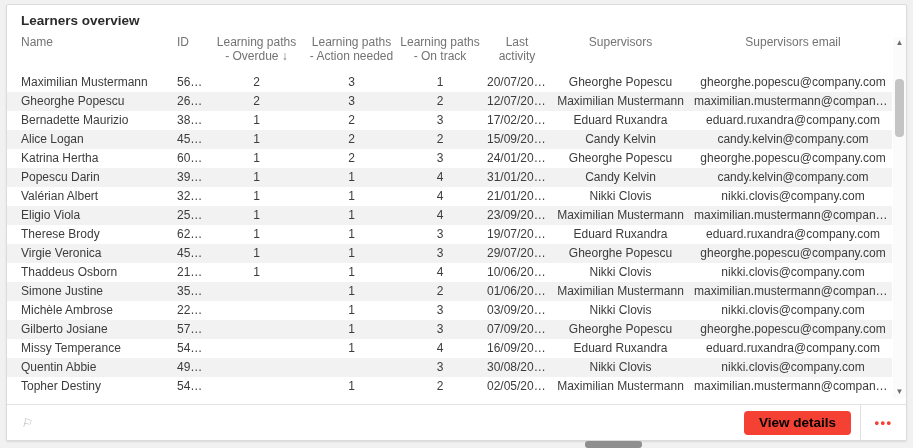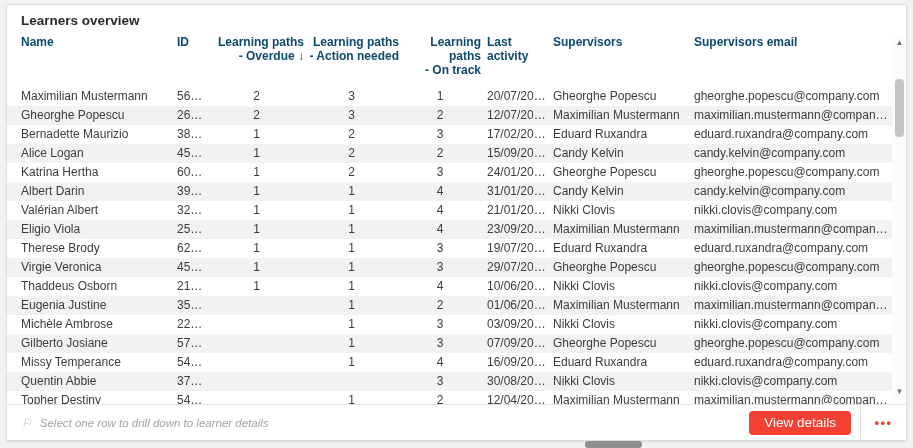--- a/index.html
+++ b/index.html
@@ -25,33 +25,33 @@
     font-size:13.5px; font-weight:bold; color:#2b2b2b;
     padding:8px 14px 5px 14px;
     flex:0 0 auto;
   }
   .table-region { flex:1 1 auto; position:relative; overflow:hidden; }
   table {
     border-collapse:collapse; table-layout:fixed;
     width:885px; font-size:12px; color:#3c3c3c;
   }
   th {
-    font-weight:700; font-size:12px; color:#0c4a6e;
+    font-weight:400; font-size:12px; color:#737373;
     vertical-align:top; padding:2px 0 10px 0;
     line-height:14px; text-align:left;
   }
-  th.a-center { text-align:right; }
+  th.a-center { text-align:center; }
   td {
     height:19px; line-height:19px; padding:0;
     white-space:nowrap; overflow:hidden; text-overflow:ellipsis;
   }
   .a-left { text-align:left; }
   .a-center { text-align:center; }
   th.pad-lg, td.pad-lg { padding-left:14px; }
-  th.pad-sm, td.pad-sm { padding-left:6px; }
+  th.pad-sm, td.pad-sm { padding-left:6px;text-align:center; }
   tbody tr.alt { background:#f2f2f2; }
   tbody tr { cursor:pointer;padding-left:48px; }
 
   
   .vscroll {
     position:absolute; top:4px; bottom:6px; right:0; width:13px;
     background:#fbfbfb;
   }
   .varrow {
     position:absolute; left:0; width:13px; height:12px;
@@ -68,23 +68,23 @@
   
   .footer {
     flex:0 0 36px; border-top:1px solid #e3e3e3;
     display:flex; align-items:center;
     padding-left:14px; position:relative; background:#fff;
   }
   .hint-icon { color:#b5b5b5; font-size:12px; margin-right:8px; font-style:italic; }
   .hint { color:#a3a3a3; font-size:11.5px; font-style:italic; }
   .footer-spacer { flex:1 1 auto; }
   .btn {
-    background:var(--accent,#f44133); color:#ffffff;
+    background:var(--accent,#f44133); color:#000000;
     font-family:"Liberation Sans", sans-serif;
-    font-size:13.5px; font-weight:normal;
+    font-size:13.5px; font-weight:bold;
     border:none; border-radius:4px;
     padding:5px 15px; height:24px; line-height:14px;
     margin-right:9px; cursor:pointer;
   }
   .footer-divider {
     width:1px; align-self:stretch; background:#e0e0e0;
   }
   .menu-btn {
     width:45px; height:100%; background:transparent; border:none;
     cursor:pointer; display:flex; align-items:center; justify-content:center;
@@ -187,21 +187,21 @@
               <td class="a-left pad-lg">Katrina Hertha</td>
               <td class="a-left pad-lg">60189</td>
               <td class="a-center">1</td>
               <td class="a-center">2</td>
               <td class="a-center">3</td>
               <td class="a-left pad-sm">24/01/2022</td>
               <td class="a-left pad-sm">Gheorghe Popescu</td>
               <td class="a-left pad-sm">gheorghe.popescu@company.com</td>
             </tr>
             <tr class="alt">
-              <td class="a-left pad-lg">Albert Darin</td>
+              <td class="a-left pad-lg">Popescu Darin</td>
               <td class="a-left pad-lg">39798</td>
               <td class="a-center">1</td>
               <td class="a-center">1</td>
               <td class="a-center">4</td>
               <td class="a-left pad-sm">31/01/2022</td>
               <td class="a-left pad-sm">Candy Kelvin</td>
               <td class="a-left pad-sm">candy.kelvin@company.com</td>
             </tr>
             <tr>
               <td class="a-left pad-lg">Valérian Albert</td>
@@ -247,21 +247,21 @@
               <td class="a-left pad-lg">Thaddeus Osborn</td>
               <td class="a-left pad-lg">21016</td>
               <td class="a-center">1</td>
               <td class="a-center">1</td>
               <td class="a-center">4</td>
               <td class="a-left pad-sm">10/06/2022</td>
               <td class="a-left pad-sm">Nikki Clovis</td>
               <td class="a-left pad-sm">nikki.clovis@company.com</td>
             </tr>
             <tr class="alt">
-              <td class="a-left pad-lg">Eugenia Justine</td>
+              <td class="a-left pad-lg">Simone Justine</td>
               <td class="a-left pad-lg">35834</td>
               <td class="a-center"></td>
               <td class="a-center">1</td>
               <td class="a-center">2</td>
               <td class="a-left pad-sm">01/06/2022</td>
               <td class="a-left pad-sm">Maximilian Mustermann</td>
               <td class="a-left pad-sm">maximilian.mustermann@company.com</td>
             </tr>
             <tr>
               <td class="a-left pad-lg">Michèle Ambrose</td>
@@ -288,51 +288,50 @@
               <td class="a-left pad-lg">54466</td>
               <td class="a-center"></td>
               <td class="a-center">1</td>
               <td class="a-center">4</td>
               <td class="a-left pad-sm">16/09/2022</td>
               <td class="a-left pad-sm">Eduard Ruxandra</td>
               <td class="a-left pad-sm">eduard.ruxandra@company.com</td>
             </tr>
             <tr class="alt">
               <td class="a-left pad-lg">Quentin Abbie</td>
-              <td class="a-left pad-lg">37951</td>
+              <td class="a-left pad-lg">49817</td>
               <td class="a-center"></td>
               <td class="a-center"></td>
               <td class="a-center">3</td>
               <td class="a-left pad-sm">30/08/2022</td>
               <td class="a-left pad-sm">Nikki Clovis</td>
               <td class="a-left pad-sm">nikki.clovis@company.com</td>
             </tr>
             <tr>
               <td class="a-left pad-lg">Topher Destiny</td>
               <td class="a-left pad-lg">54517</td>
               <td class="a-center"></td>
               <td class="a-center">1</td>
               <td class="a-center">2</td>
-              <td class="a-left pad-sm">12/04/2022</td>
+              <td class="a-left pad-sm">02/05/2022</td>
               <td class="a-left pad-sm">Maximilian Mustermann</td>
               <td class="a-left pad-sm">maximilian.mustermann@company.com</td>
             </tr>
           </tbody>
       </table>
 
       <div class="vscroll">
         <div class="varrow up">▲</div>
         <div class="vthumb"></div>
         <div class="varrow down">▼</div>
       </div>
     </div>
 
     <div class="footer">
       <span class="hint-icon">⚐</span>
-      <span class="hint">Select one row to drill down to learner details</span>
       <span class="footer-spacer"></span>
       <button class="btn">View details</button>
       <div class="footer-divider"></div>
       <button class="menu-btn">
         <span class="dots">•••</span>
       </button>
     </div>
   </div>
 
   <div class="hscroll">

